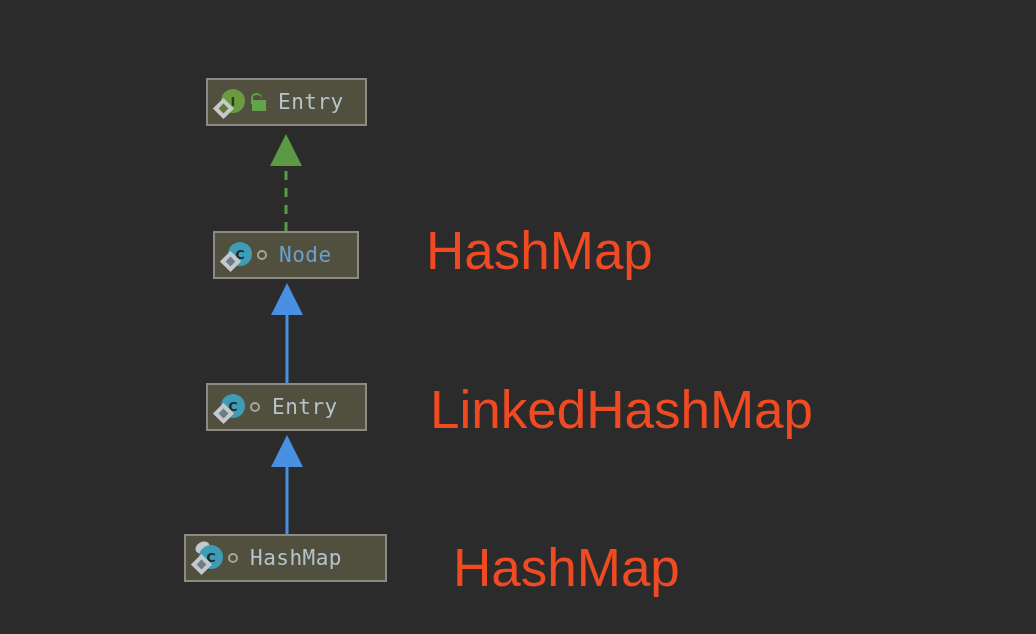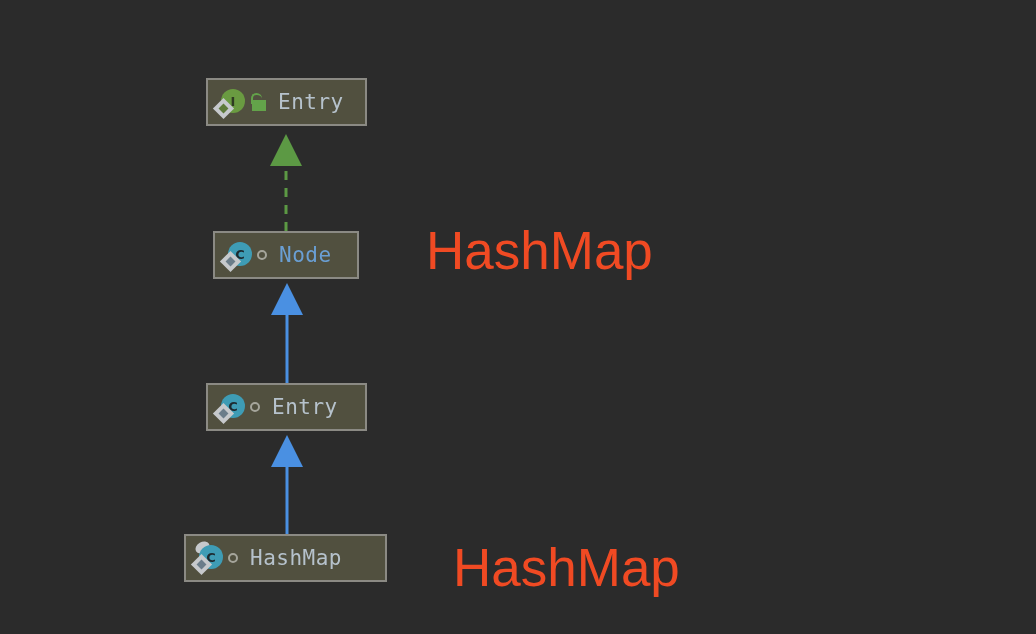--- a/index.html
+++ b/index.html
@@ -208,15 +208,16 @@
     <span class="icon-stack">
       <span class="inner-ellipse"></span>
       <span class="disc cls">C</span>
       <span class="diamond"></span>
     </span>
     <span class="vis-ring"></span>
     <span class="node-label gray">HashMap</span>
   </div>
 
   <div class="annotation" style="left:426px; top:224px;">HashMap</div>
+  <div class="annotation" style="left:430px; top:383px;">LinkedHashMap</div>
   <div class="annotation" style="left:453px; top:541px;">HashMap</div>
 
 </div>
 
 </body></html>

